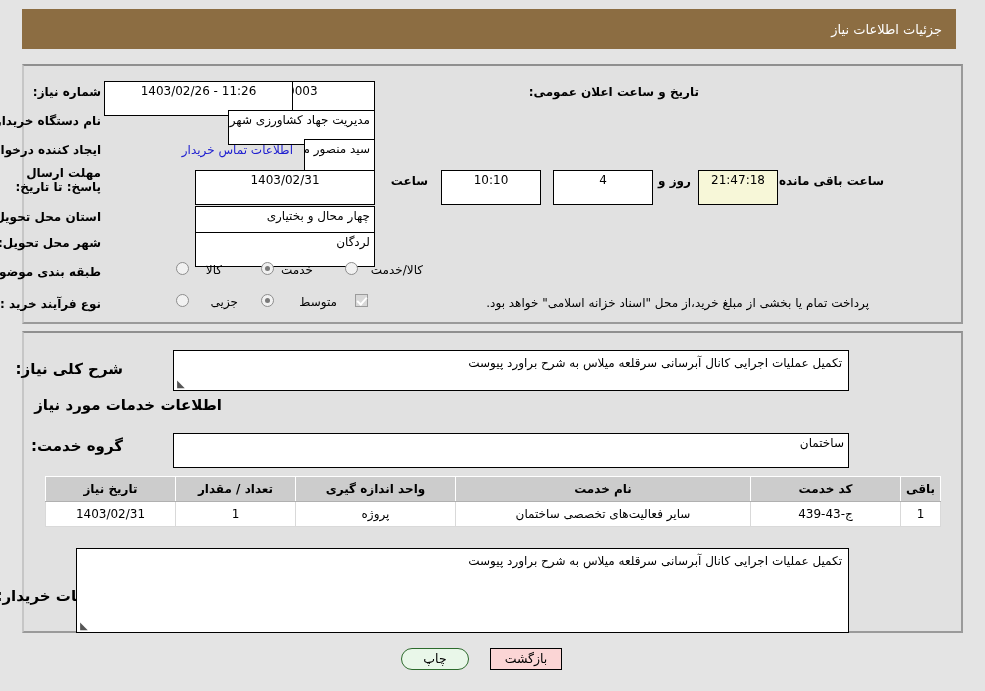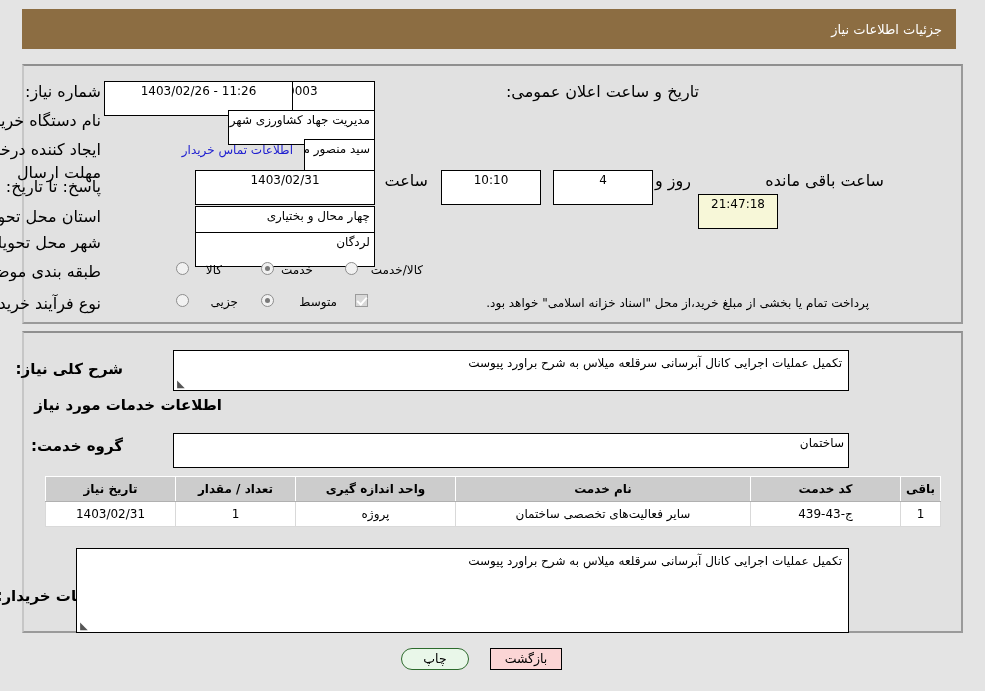--- a/index.html
+++ b/index.html
@@ -61,24 +61,25 @@
     white-space: nowrap;
     overflow: hidden;
     text-overflow: clip;
   }
   .fbox.center { text-align: center; }
   .fbox.right  { text-align: right; }
   .fbox.yellow { background: #f7f7d8; }
 
   .lbl {
     position: absolute;
-    font-size: 16px;
+    font-size: 12px;
     color: #000;
     white-space: nowrap;
     line-height: 14px;
+    font-weight: bold;
   }
   .lbl.two-line { line-height: 14px; white-space: normal; width: 120px; text-align: right; }
 
   .linklike {
     position: absolute;
     color: #2020d0;
     font-size: 12px;
     white-space: nowrap;
     cursor: pointer;
   }
@@ -273,21 +274,21 @@
 <div class="lbl" style="right:884px; top:143px;">ایجاد کننده درخواست:</div>
 <div class="fbox right" style="right:610px; left:304px; top:139px;">سید منصور موسوی کاربرداز مدیریت جهاد کشاورزی شهرستان لردگان</div>
 <div class="linklike" style="right:692px; left:186px; top:143px; text-align:left;">اطلاعات تماس خریدار</div>
 
 <div class="lbl two-line" style="right:884px; top:166px; width:112px;">مهلت ارسال پاسخ: تا تاریخ:</div>
 <div class="fbox center" style="right:610px; top:170px; width:180px;">1403/02/31</div>
 <div class="lbl" style="right:557px; top:174px;">ساعت</div>
 <div class="fbox center" style="right:444px; top:170px; width:100px;">10:10</div>
 <div class="fbox center" style="right:332px; top:170px; width:100px;">4</div>
 <div class="lbl" style="right:294px; top:174px;">روز و</div>
-<div class="fbox center yellow" style="right:207px; top:170px; width:80px;margin-top:24px;">21:47:18</div>
+<div class="fbox center yellow" style="right:207px; top:170px; width:80px;">21:47:18</div>
 <div class="lbl" style="right:101px; top:174px;">ساعت باقی مانده</div>
 
 <div class="lbl" style="right:884px; top:210px;">استان محل تحویل:</div>
 <div class="fbox right" style="right:610px; top:206px; width:180px;">چهار محال و بختیاری</div>
 
 <div class="lbl" style="right:884px; top:236px;">شهر محل تحویل:</div>
 <div class="fbox right" style="right:610px; top:232px; width:180px;">لردگان</div>
 
 <div class="lbl" style="right:884px; top:265px;">طبقه بندی موضوعی:</div>
 <div class="radio" style="right:796px; top:262px;"></div>

